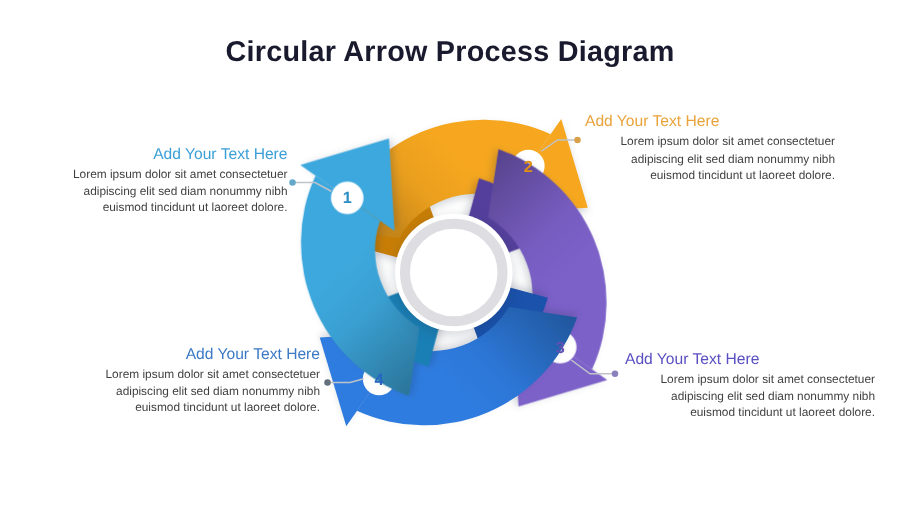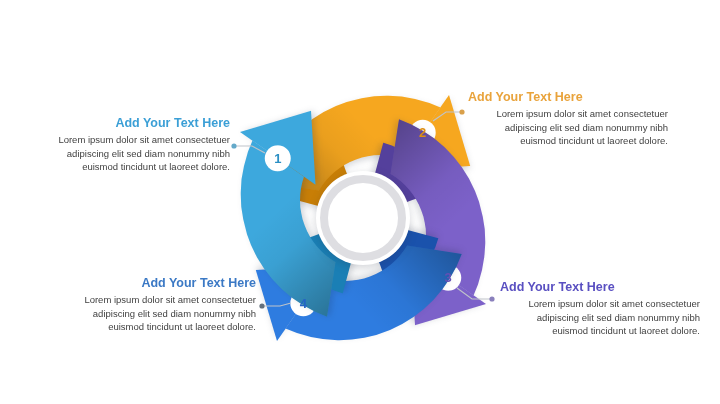--- a/index.html
+++ b/index.html
@@ -7,37 +7,38 @@
     position:relative; width:720px; height:404px;
     background:#ffffff; overflow:hidden;
     font-family:"Liberation Sans", sans-serif;
   }
   #title {
     position:absolute; top:28px; left:0; width:720px;
     text-align:center; font-size:23px; font-weight:700;
     color:#1A1A2E; letter-spacing:.2px;
   }
   .item { position:absolute; width:200px; }
-  .item-heading { font-size:12.5px; font-weight:700; margin:0 0 3px 0; color:var(--hc,#333); }
+  .item-heading { font-size:12.5px; font-weight:400; margin:0 0 3px 0; color:var(--hc,#333); }
   .item-body { font-size:9.5px; line-height:13.5px; color:#3F3F3F; margin:0;text-align:right; }
   #item1 { left:30px;  top:116px; text-align:right; }
   #item2 { left:468px; top:90px;  text-align:left; }
   #item3 { left:500px; top:280px; text-align:left; }
   #item4 { left:56px;  top:276px; text-align:right; }
   #diagram { position:absolute; left:0; top:0; }
   .arrow-use { filter:drop-shadow(0 3px 3px rgba(30,40,60,.18)); }
   .center-group { filter:drop-shadow(0 3px 5px rgba(30,40,60,.20)); }
   .badge-num { font-family:"Liberation Sans", sans-serif; font-size:13px; font-weight:700; }
   .connector-path { fill:none; stroke:#BFC3C9; stroke-width:1.2; }
 </style>
 </head>
 <body>
 
 <div id="slide">
 
+  <div id="title">Circular Arrow Process Diagram</div>
 
   <svg id="diagram" width="720" height="404" viewBox="0 0 720 404">
     <defs>
       <linearGradient id="tailShade" gradientUnits="userSpaceOnUse" x1="-85" y1="-25" x2="-5" y2="-100">
         <stop offset="0" stop-color="#000000" stop-opacity="0.30"></stop>
         <stop offset="0.65" stop-color="#000000" stop-opacity="0.05"></stop>
         <stop offset="1" stop-color="#000000" stop-opacity="0"></stop>
       </linearGradient>
 
       <g id="proc-arrow">

